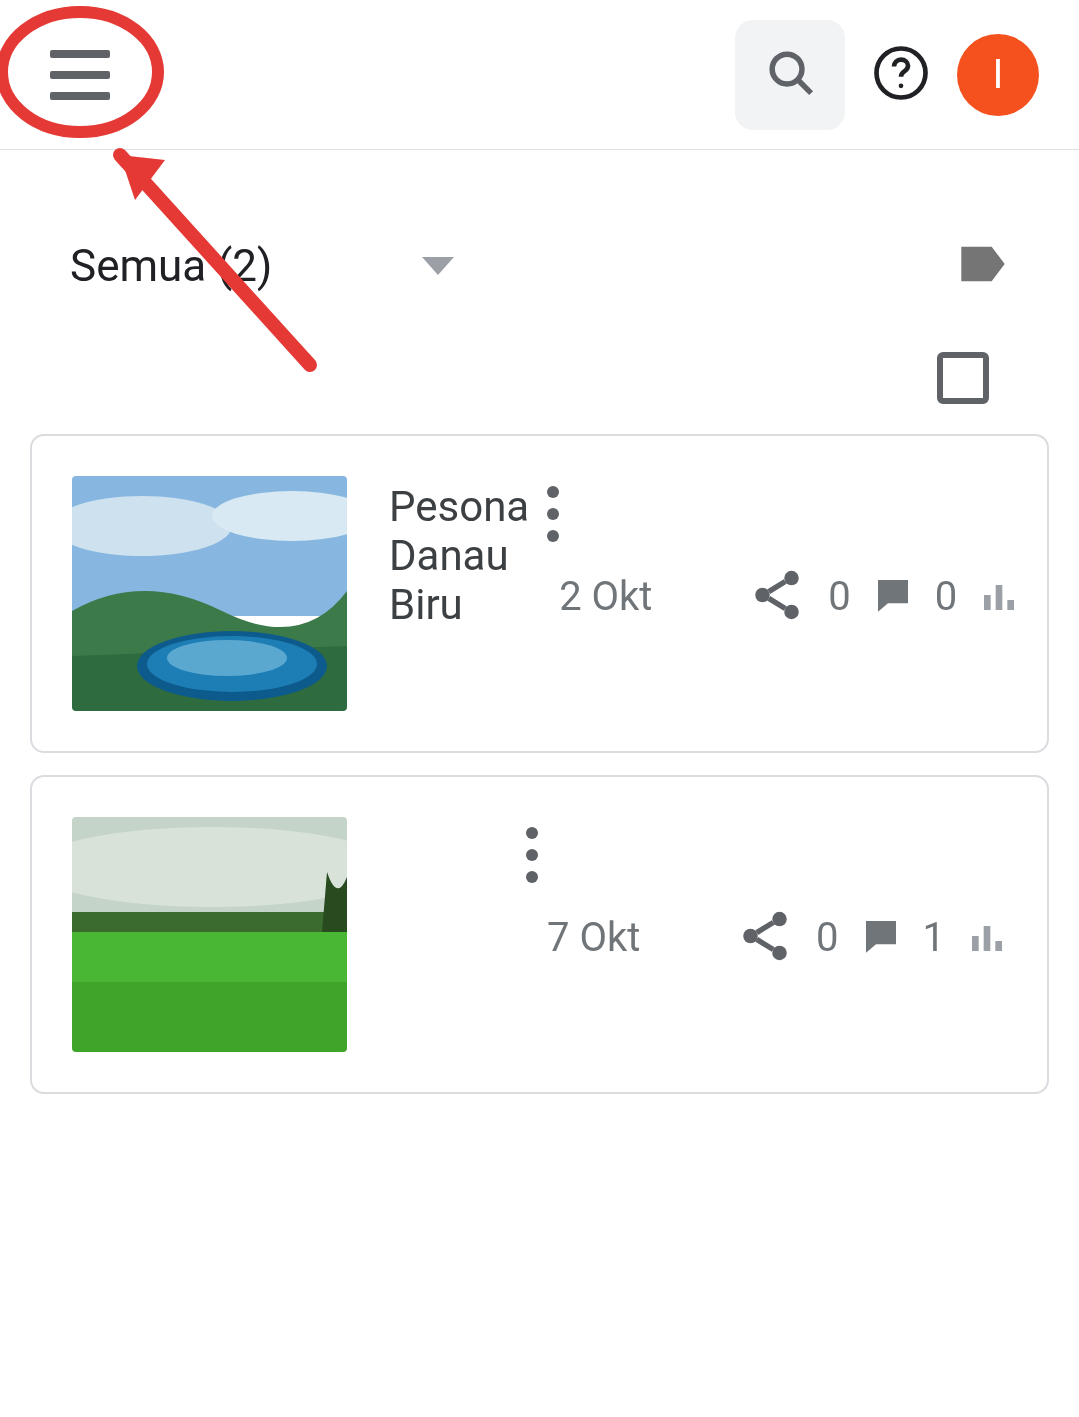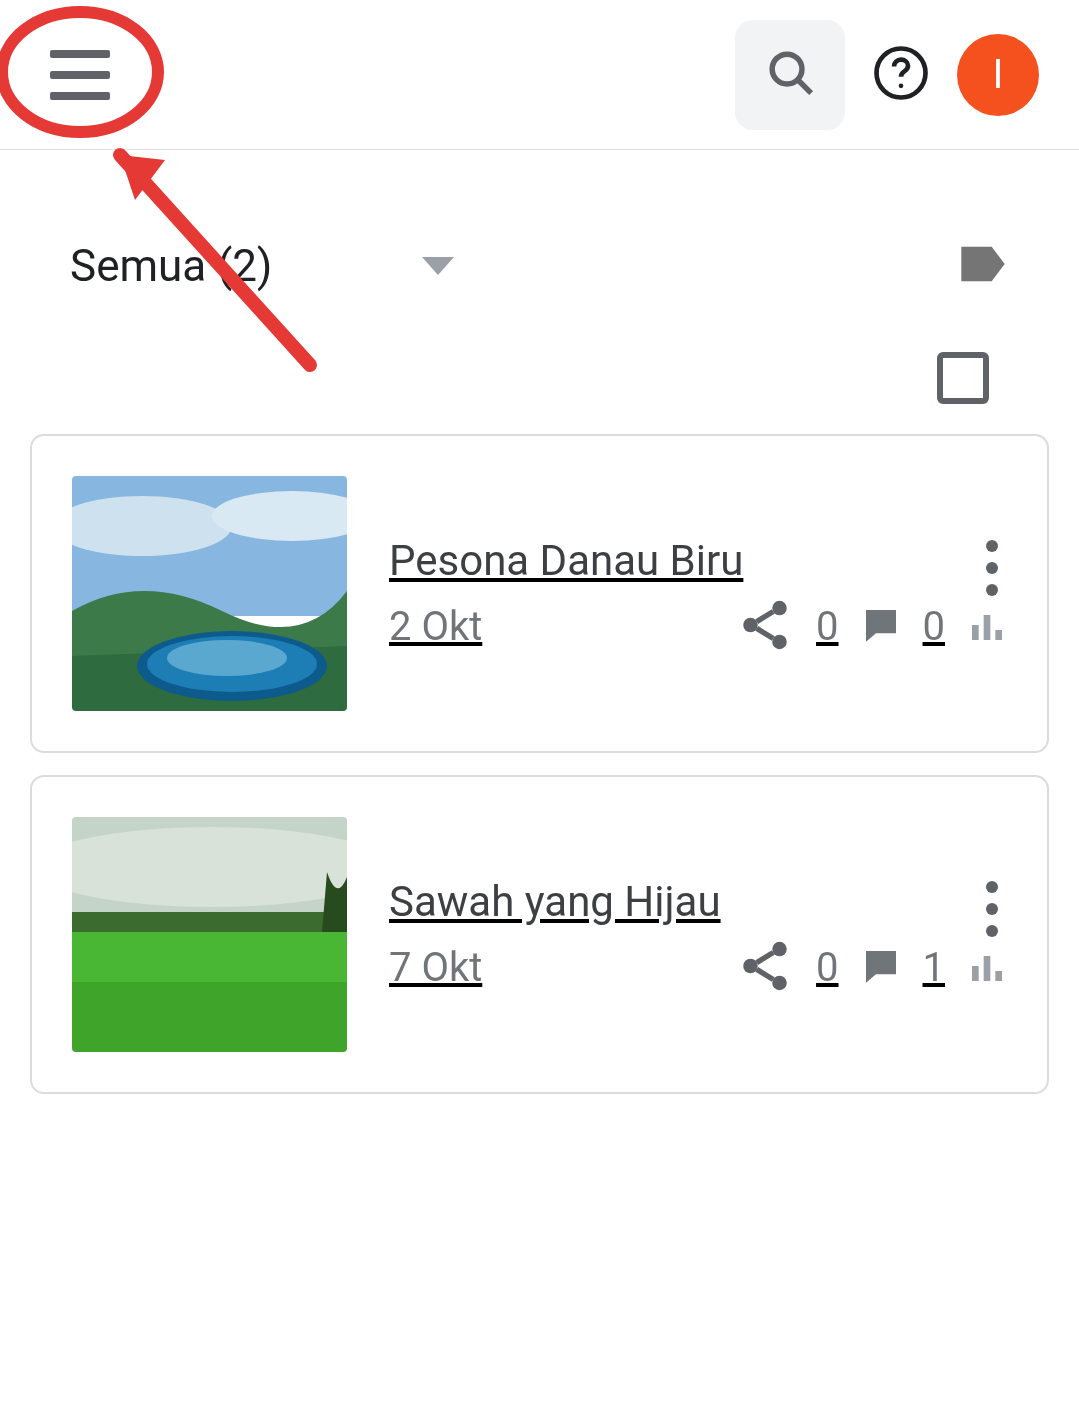--- a/index.html
+++ b/index.html
@@ -138,24 +138,22 @@
     width: 275px;
     height: 235px;
     border-radius: 4px;
     overflow: hidden;
     flex-shrink: 0;
   }
   .thumb svg { width:100%; height:100%; display:block; }
   .post-body {
     flex: 1;
     display: flex;
-    flex-direction: column;
-    justify-content: center;
+    justify-content: flex-end;
     padding-top: 6px;
-    text-decoration: underline;
   }
   .post-title-row {
     display: flex;
     align-items: flex-start;
     justify-content: space-between;
   }
   .post-title {
     font-size: 42px;
     color: #3c4043;
     font-weight: 400;
@@ -168,21 +166,21 @@
     gap: 10px;
     cursor: pointer;
     padding-top: 4px;
   }
   .more-btn span {
     width: 12px; height: 12px; background:#5f6368; border-radius:50%;
   }
   .post-meta {
     display: flex;
     align-items: center;
-    gap: 36px;
+    gap: 19px;
   }
   .post-date {
     font-size: 40px;
     color: #70757a;
     flex: 0 0 auto;
     min-width: 170px;
   }
   .meta-right {
     margin-left: auto;
     display: flex;
@@ -315,21 +313,20 @@
         <rect width="275" height="110" fill="#c5d4c8"></rect>
         <ellipse cx="140" cy="50" rx="180" ry="40" fill="#d9e2d8"></ellipse>
         <rect x="0" y="95" width="275" height="25" fill="#3b6b2e"></rect>
         <rect x="0" y="115" width="275" height="120" fill="#3fa52a"></rect>
         <rect x="0" y="115" width="275" height="50" fill="#49b733"></rect>
         <path d="M255 55 Q265 85 275 60 L275 115 L250 115 Z" fill="#274a1f"></path>
       </svg>
     </div>
     <div class="post-body">
       <div class="post-title-row">
-        <div class="post-title">Sawah yang Hijau</div>
         <div class="more-btn">
           <span></span>
             <span></span>
             <span></span>
         </div>
       </div>
       <div class="post-meta">
         <div class="post-date">7 Okt</div>
         <div class="meta-right">
           <span class="share-icon">

